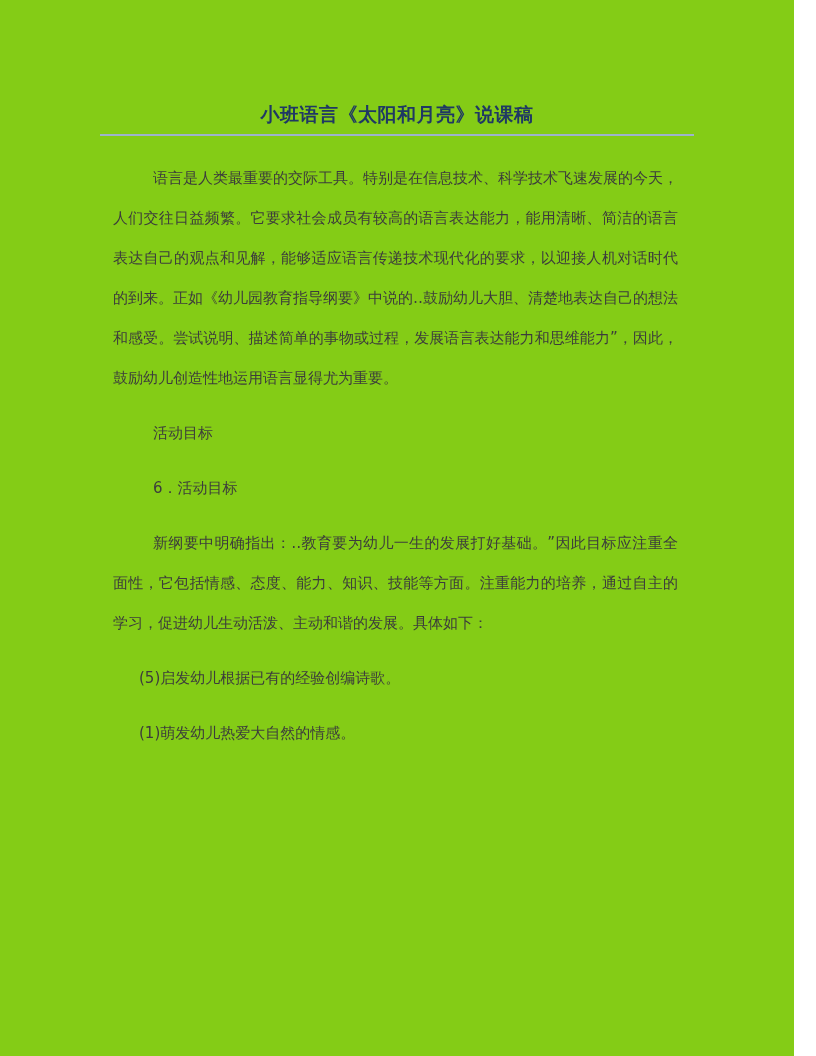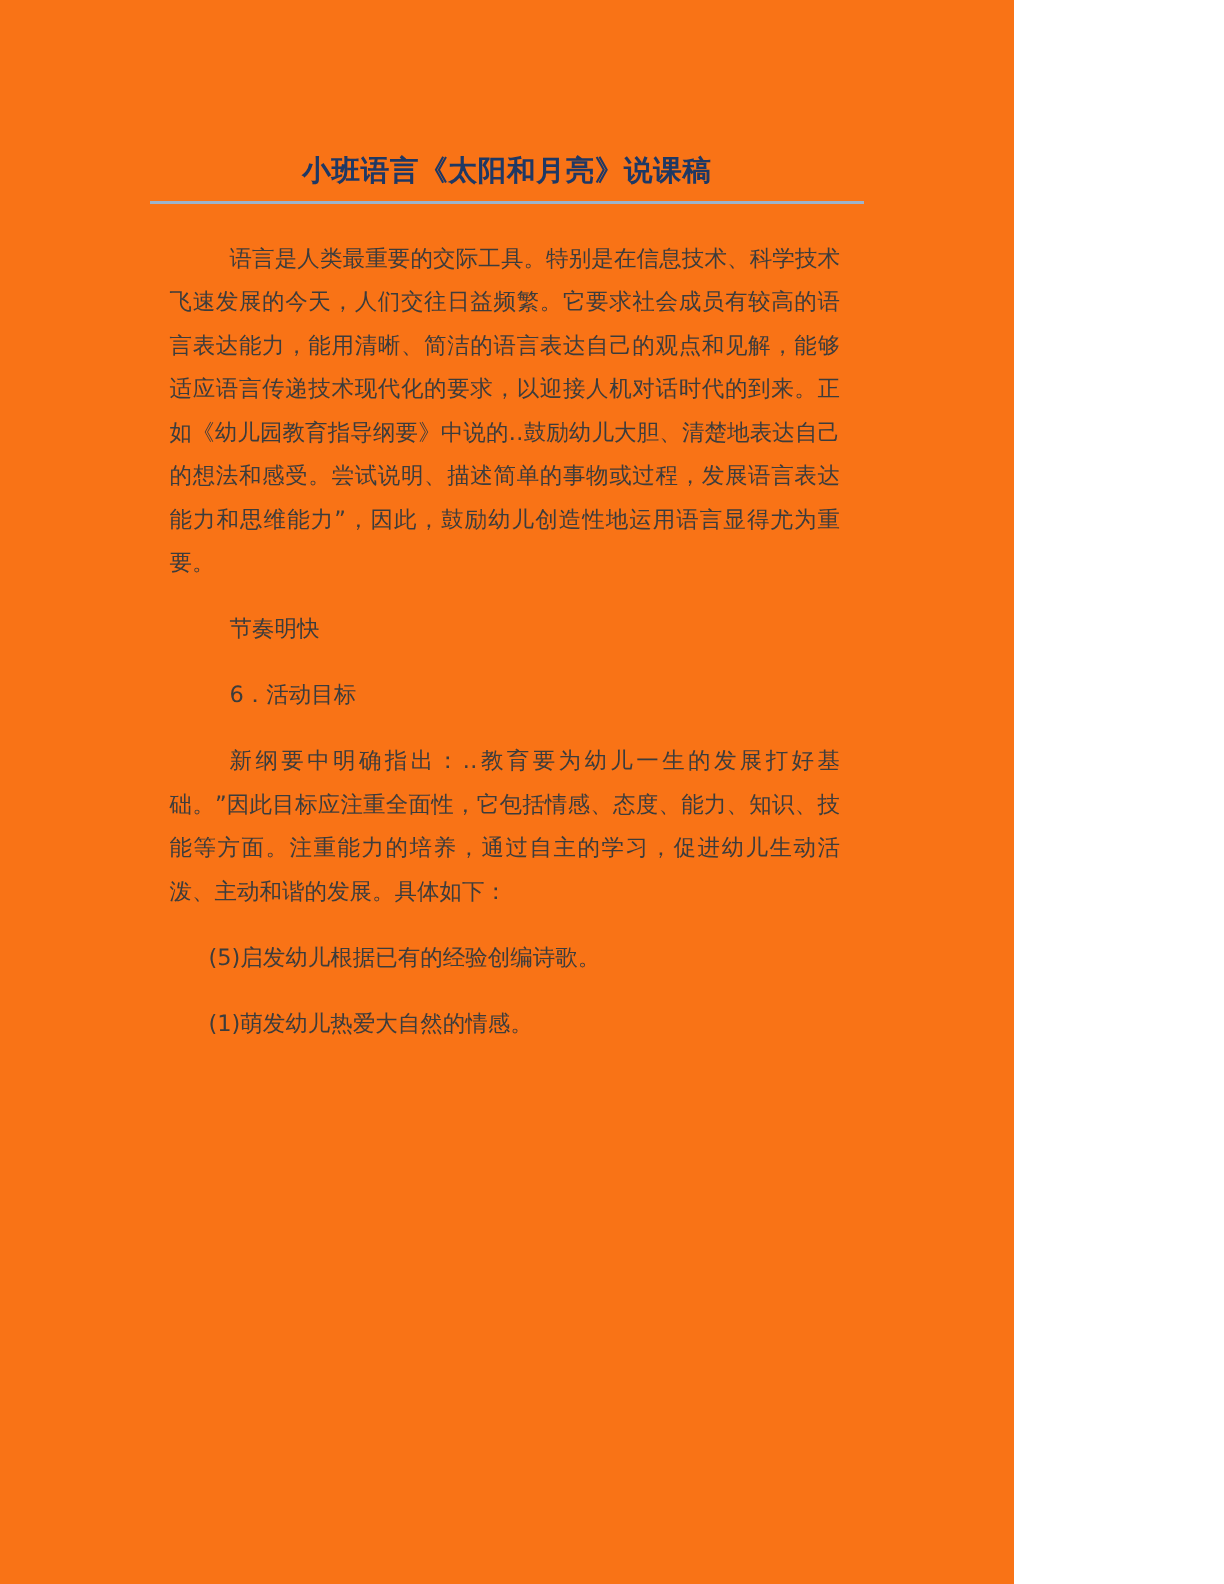--- a/index.html
+++ b/index.html
@@ -2,23 +2,23 @@
 <html><head>
 <meta charset="utf-8">
 <style>
   html, body {
     margin: 0;
     padding: 0;
     background: #ffffff;
   }
   .page {
     position: relative;
-    width: 676px;
+    width: 794px;
     height: 1056px;
-    background: #f97316;
+    background: #84cc16;
     box-sizing: border-box;
     overflow: hidden;
     font-family: "DejaVu Sans", "Liberation Sans", sans-serif;
   }
   .doc-title {
     margin: 0;
     padding-top: 102px;
     text-align: center;
     font-size: 19px;
     line-height: 24px;
@@ -30,40 +30,40 @@
     height: 0;
     margin: 8px 100px 0 100px;
     border-top: 2px solid #9DB3CC;
   }
   .doc-body {
     margin: 22px 116px 0 113px;
   }
   .doc-body p {
     margin: 0 0 15px 0;
     font-size: 15px;
-    line-height: 29px;
+    line-height: 40px;
     color: #3C3C3C;
     text-align: justify;
     word-break: break-all;
   }
   .doc-body p.para,
   .doc-body p.heading {
     text-indent: 40px;
   }
   .doc-body p.item {
     text-indent: 26px;
   }
 </style>
 </head>
 <body>
 
 <div class="page">
   <h1 class="doc-title">小班语言《太阳和月亮》说课稿</h1>
   <div class="title-rule"></div>
   <div class="doc-body">
       <p class="para">语言是人类最重要的交际工具。特别是在信息技术、科学技术飞速发展的今天，人们交往日益频繁。它要求社会成员有较高的语言表达能力，能用清晰、简洁的语言表达自己的观点和见解，能够适应语言传递技术现代化的要求，以迎接人机对话时代的到来。正如《幼儿园教育指导纲要》中说的‥鼓励幼儿大胆、清楚地表达自己的想法和感受。尝试说明、描述简单的事物或过程，发展语言表达能力和思维能力”，因此，鼓励幼儿创造性地运用语言显得尤为重要。</p>
-      <p class="heading">节奏明快</p>
+      <p class="heading">活动目标</p>
       <p class="heading">6．活动目标</p>
       <p class="para">新纲要中明确指出：‥教育要为幼儿一生的发展打好基础。”因此目标应注重全面性，它包括情感、态度、能力、知识、技能等方面。注重能力的培养，通过自主的学习，促进幼儿生动活泼、主动和谐的发展。具体如下：</p>
       <p class="item">(5)启发幼儿根据已有的经验创编诗歌。</p>
       <p class="item">(1)萌发幼儿热爱大自然的情感。</p>
     </div>
 </div>
 
 </body></html>

